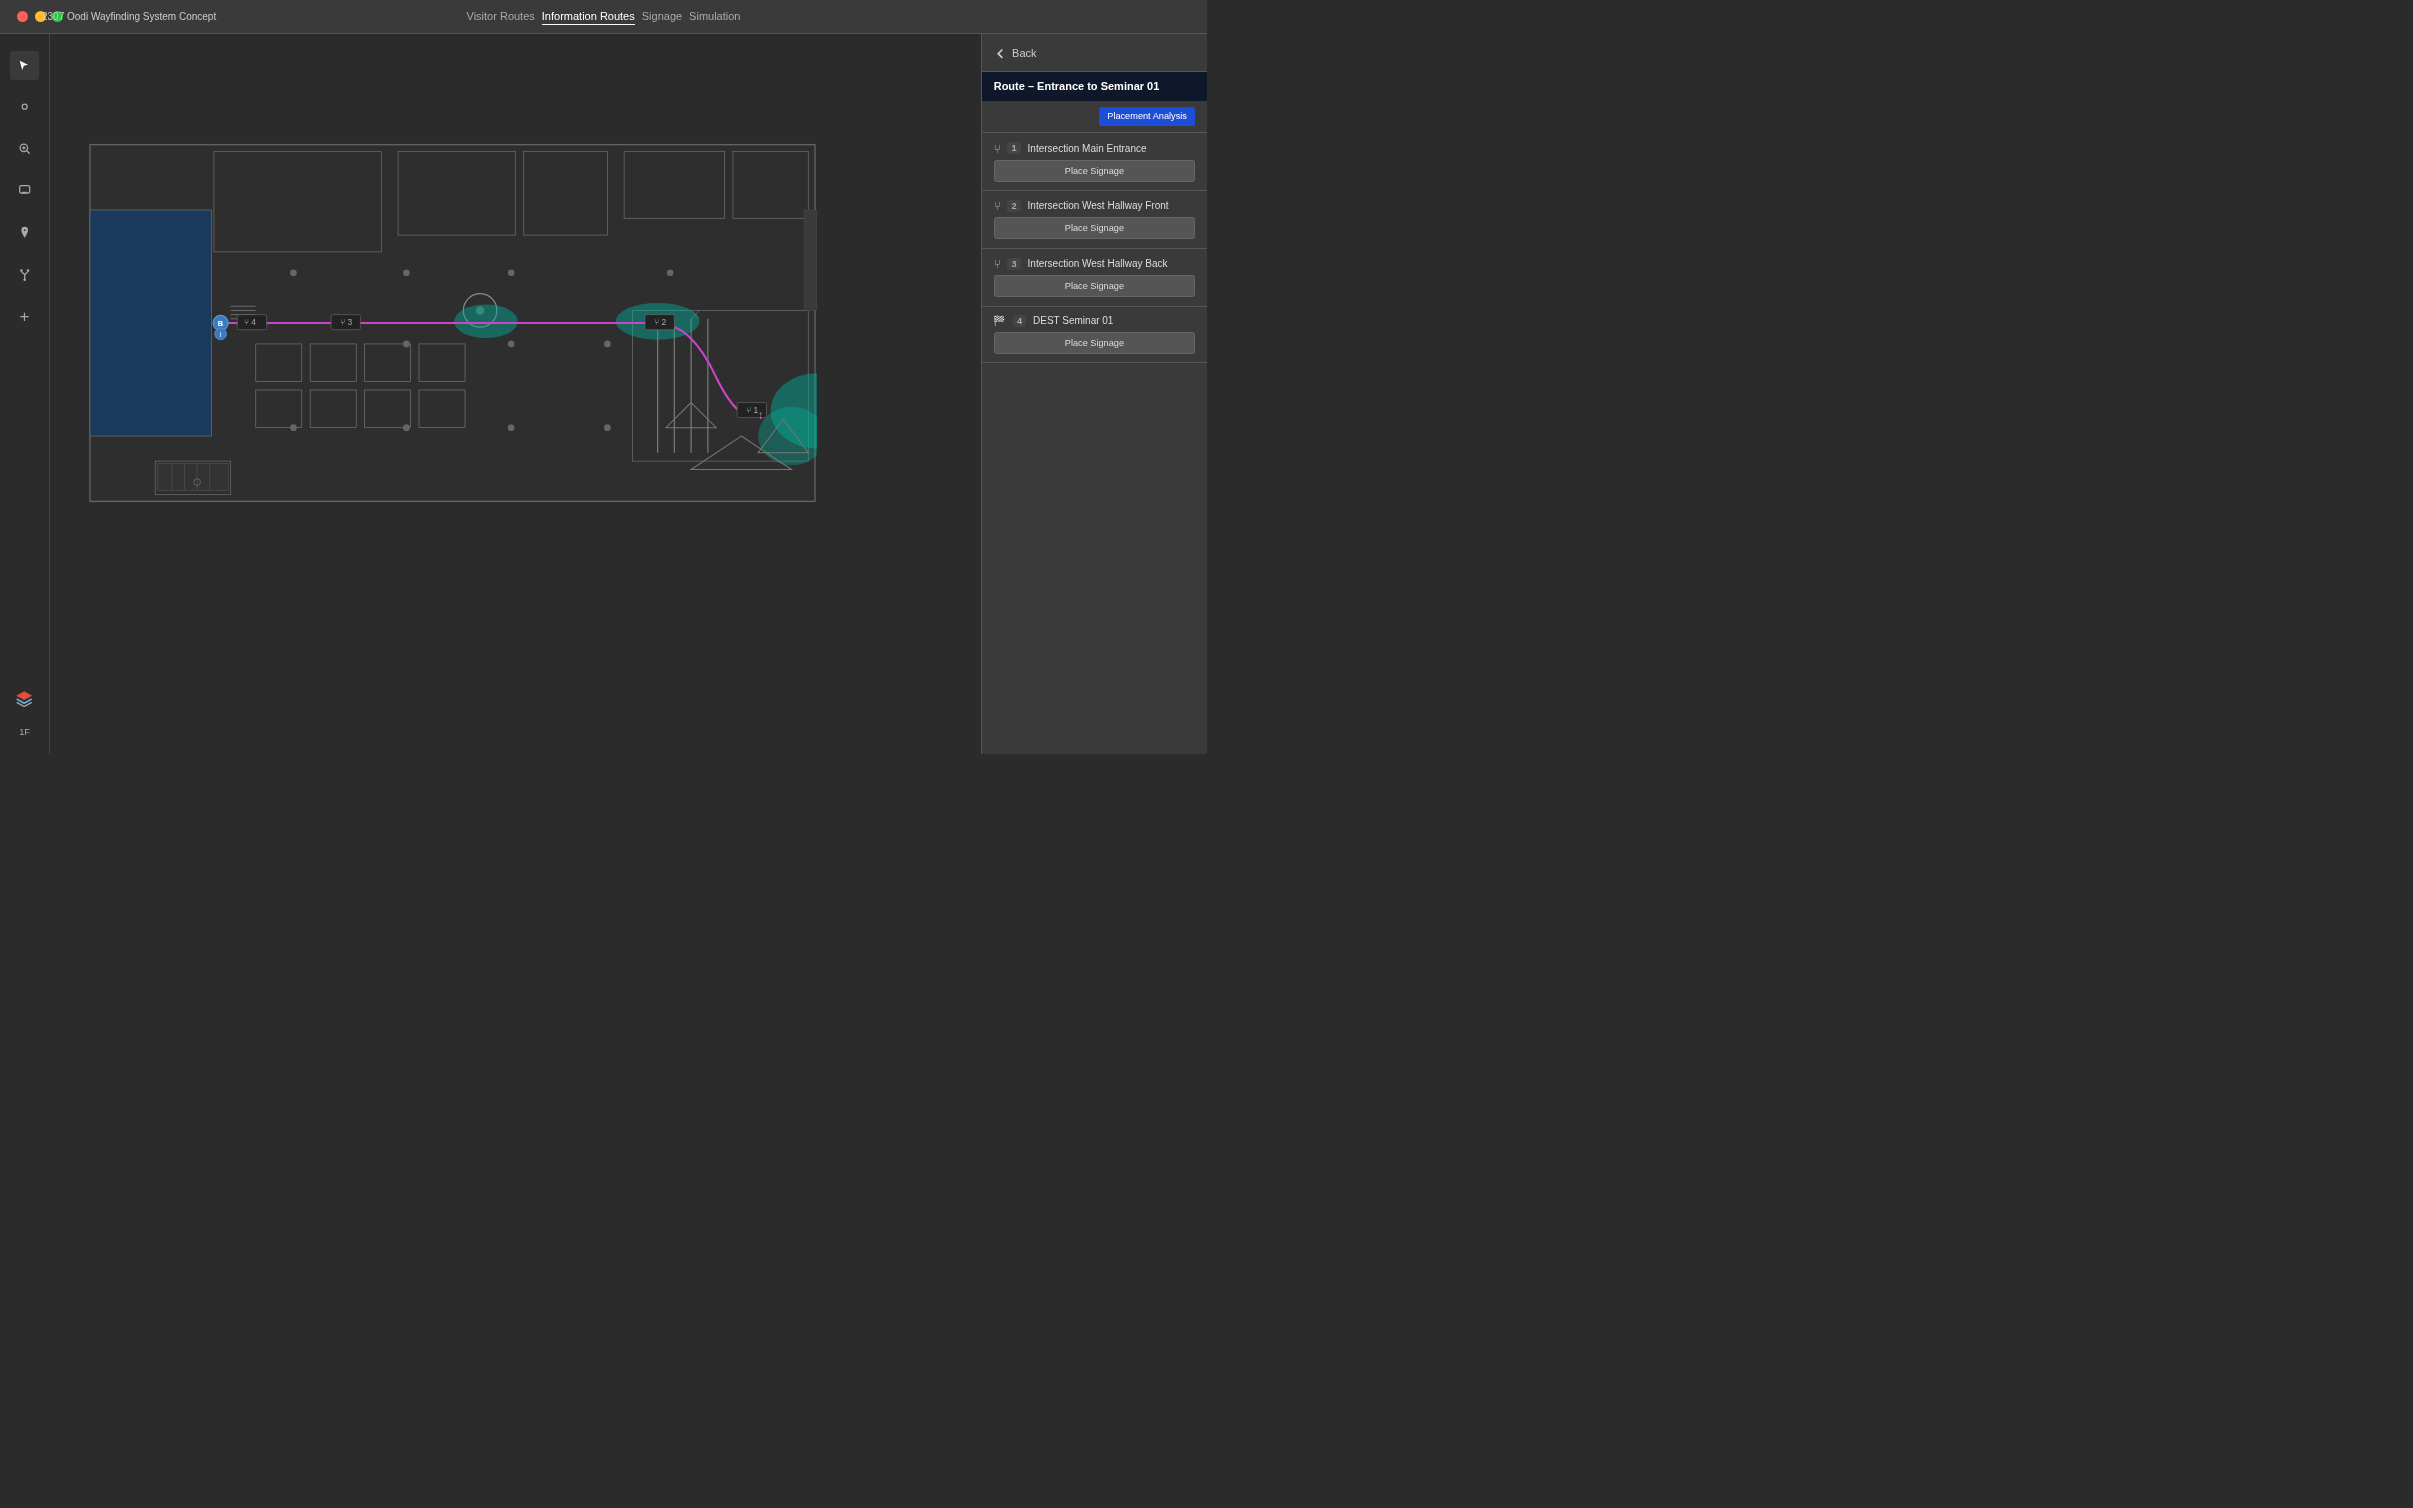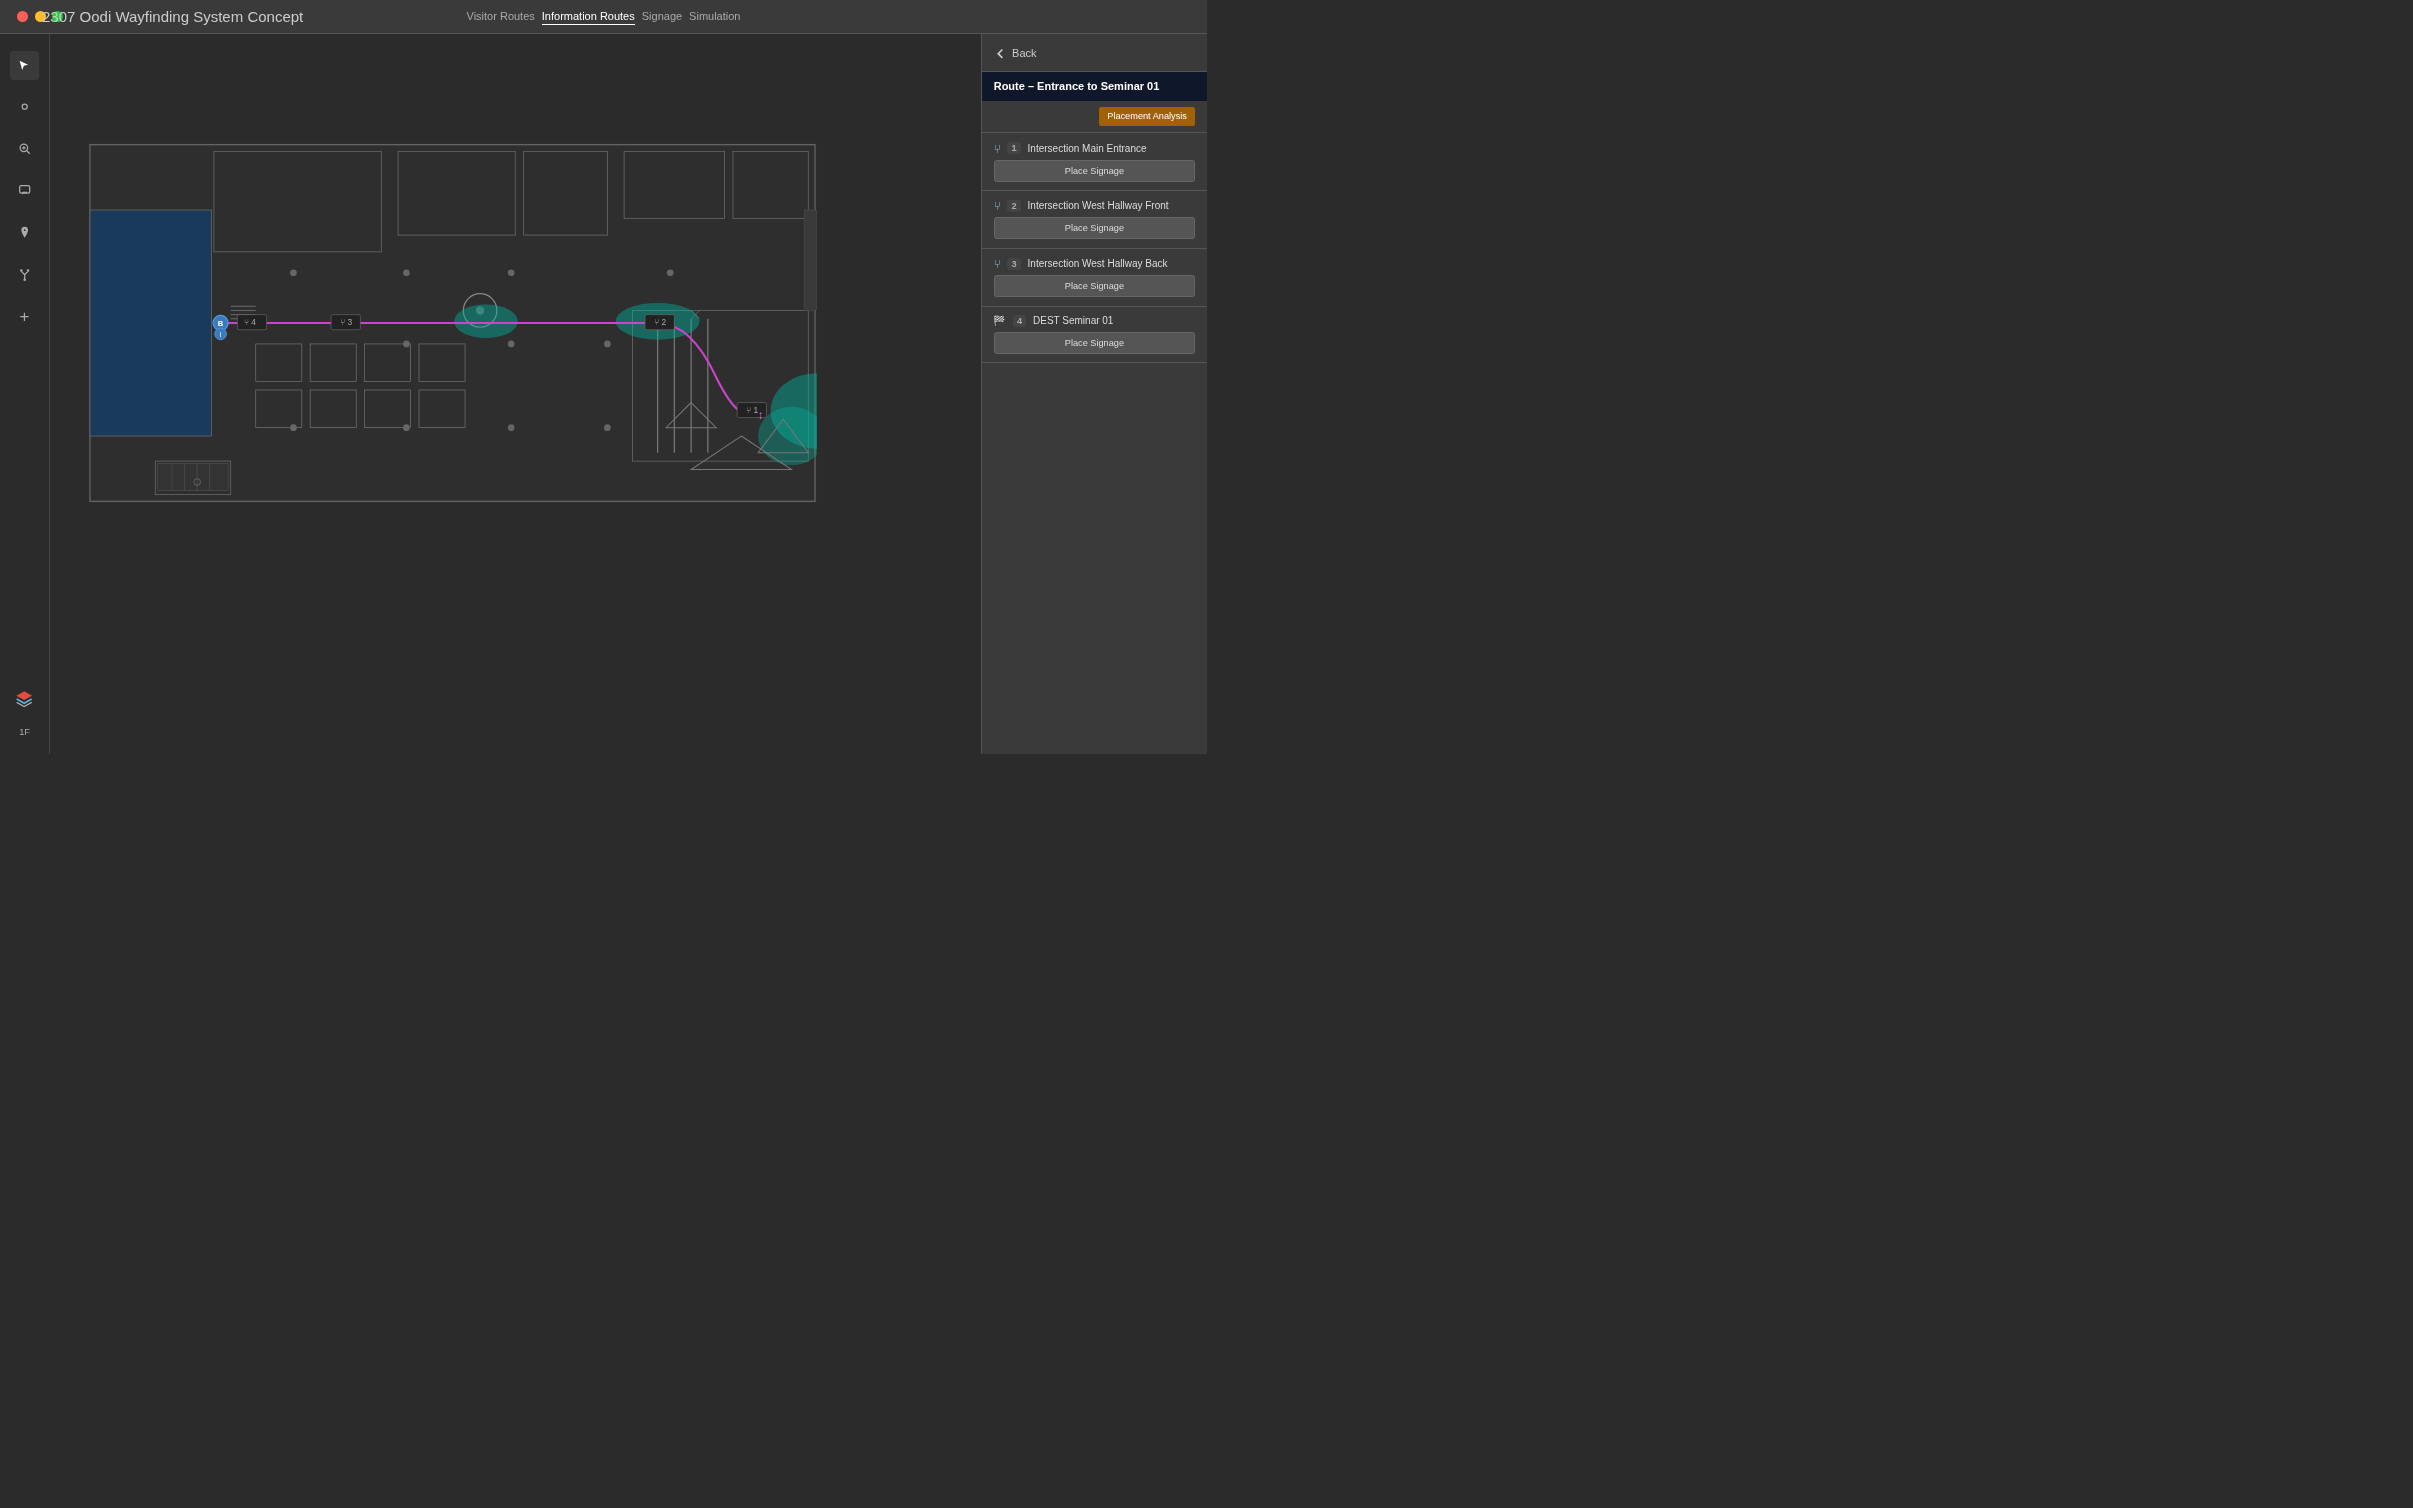--- a/index.html
+++ b/index.html
@@ -31,21 +31,21 @@
     .traffic-light {
       width: 11px; height: 11px;
       border-radius: 50%;
     }
     .tl-red { background: #ff5f56; }
     .tl-yellow { background: #ffbd2e; }
     .tl-green { background: #27c93f; }
     #titlebar .app-title {
       position: absolute;
       left: 42px;
-      font-size: 15px;
+      font-size: 10px;
       color: #ccc;
     }
     #titlebar .nav-tabs {
       position: absolute;
       left: 50%;
       transform: translateX(-50%);
       display: flex;
       gap: 7px;
     }
     .nav-tab {
@@ -138,21 +138,21 @@
     }
 
     
     .placement-analysis-row {
       display: flex;
       justify-content: flex-end;
       padding: 6.7px 11.7px;
       border-bottom: 0.8px solid #555;
     }
     .placement-analysis-btn {
-      background: #a16207;
+      background: #1d4ed8;
       color: #fff;
       border: none;
       border-radius: 2.5px;
       padding: 4.2px 8.4px;
       font-size: 9.2px;
       cursor: pointer;
     }
 
     
     .intersection-item {

